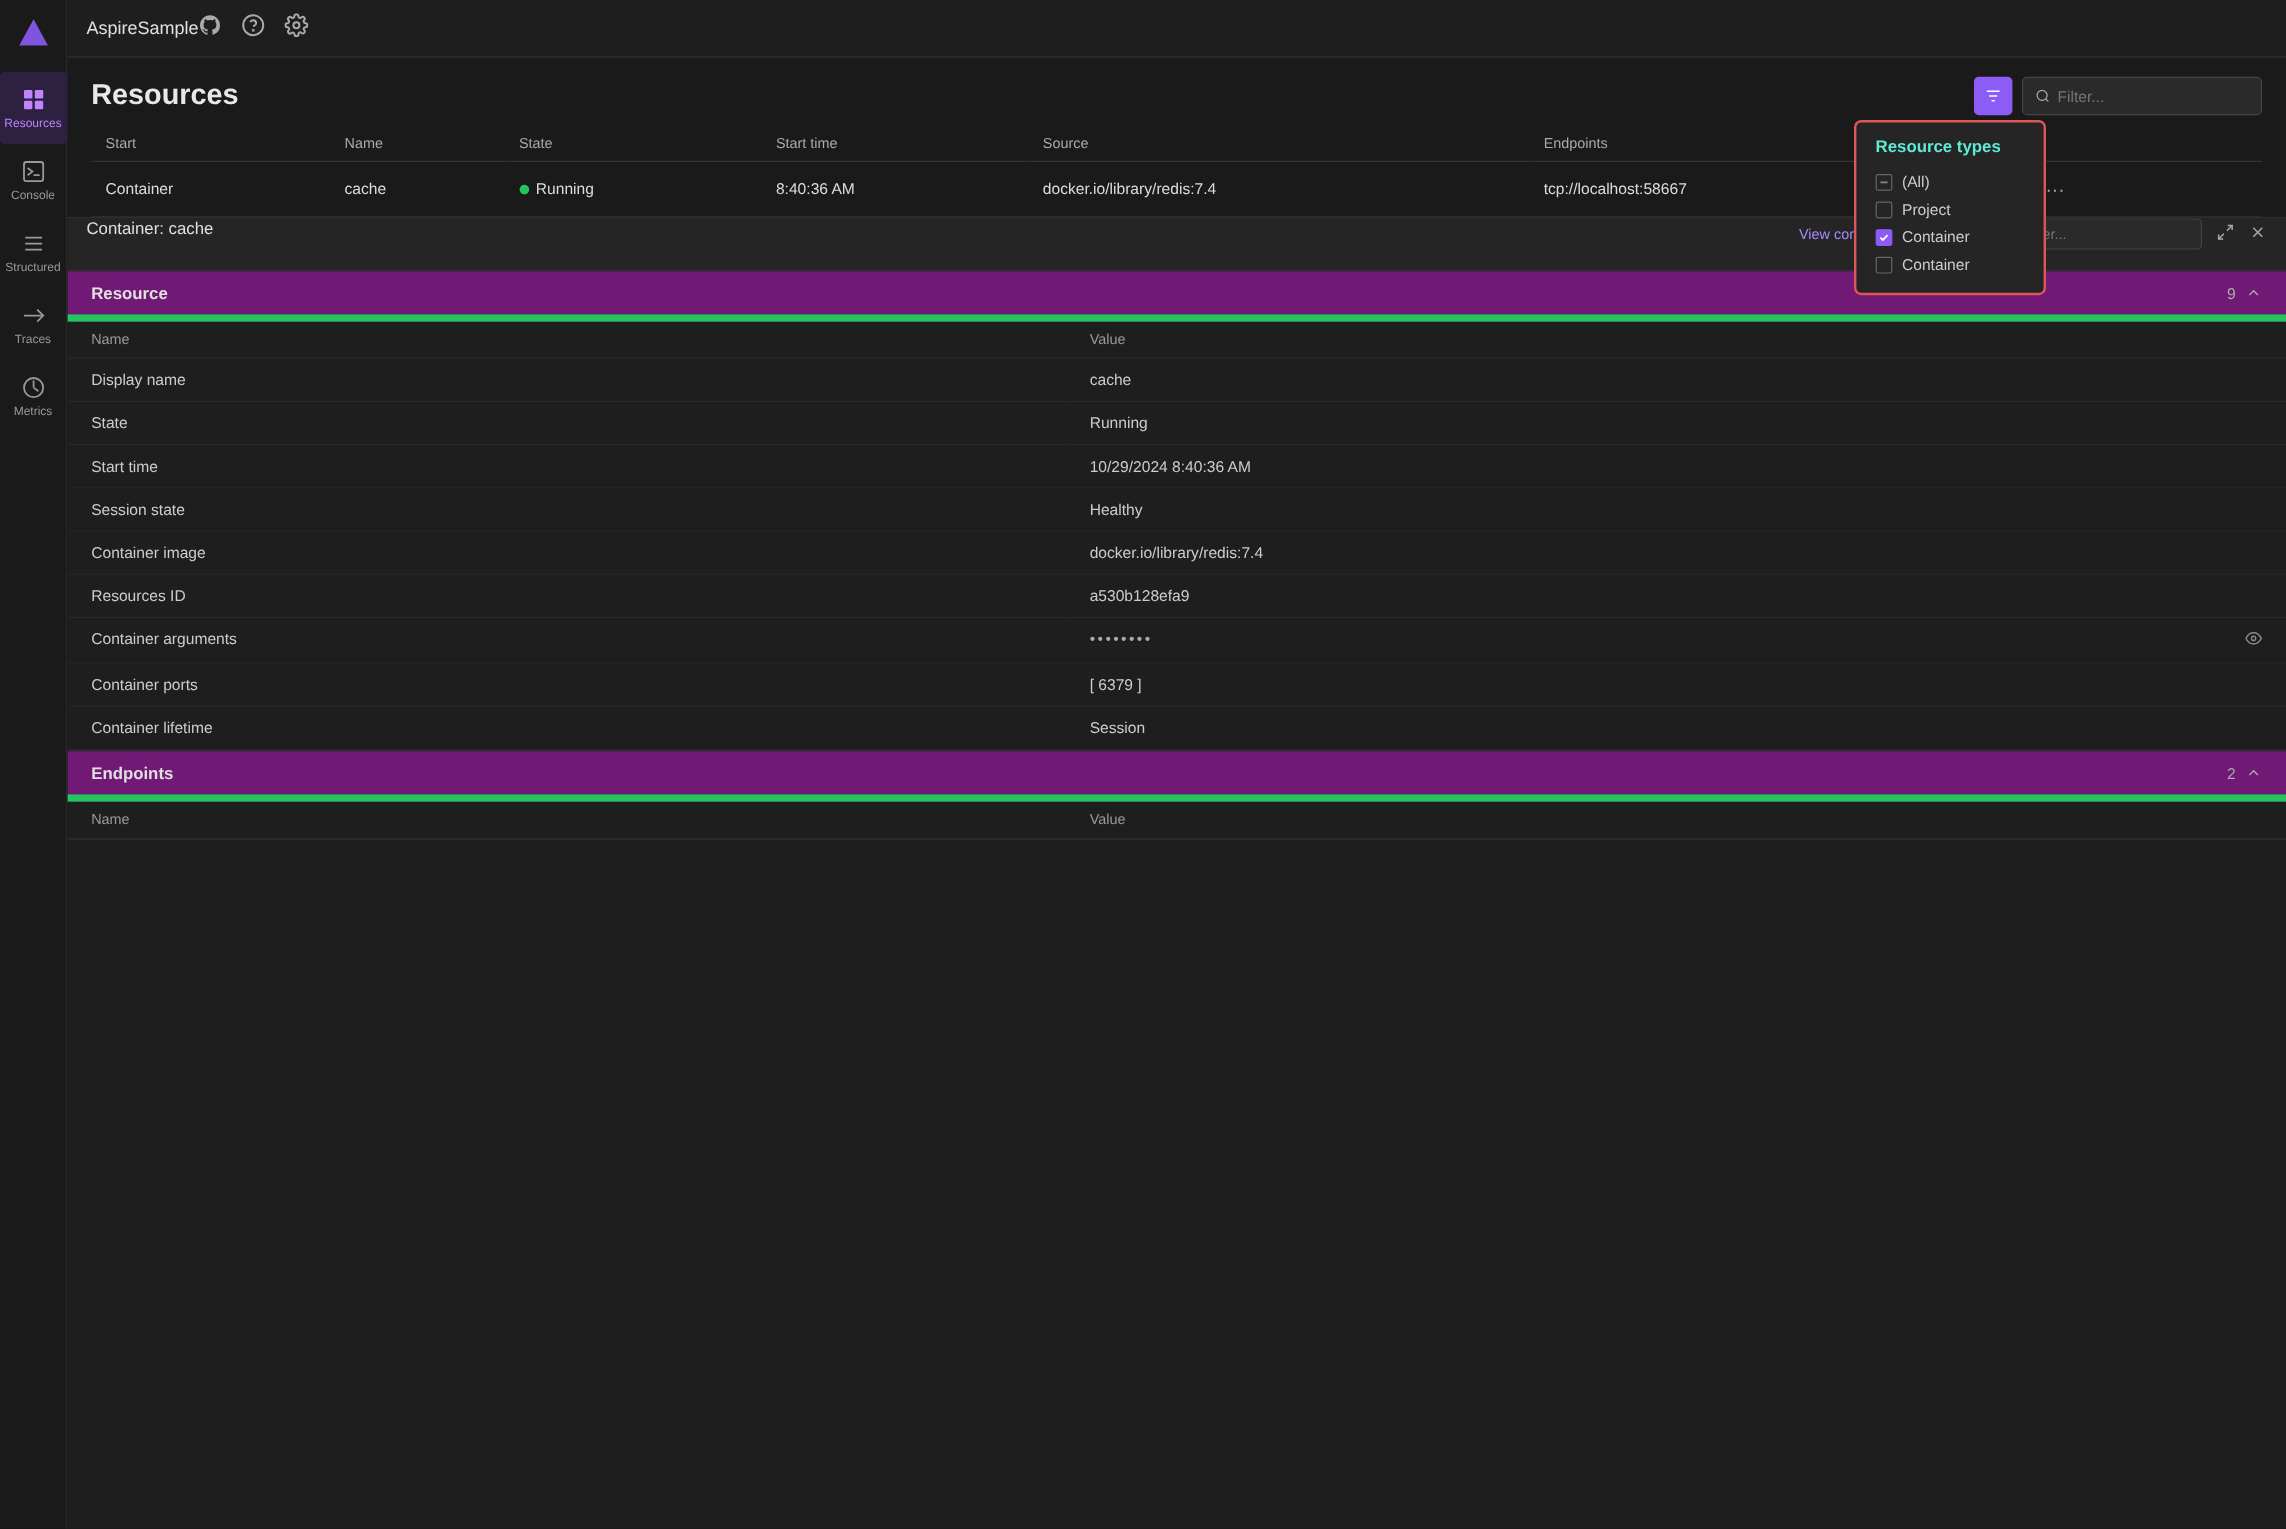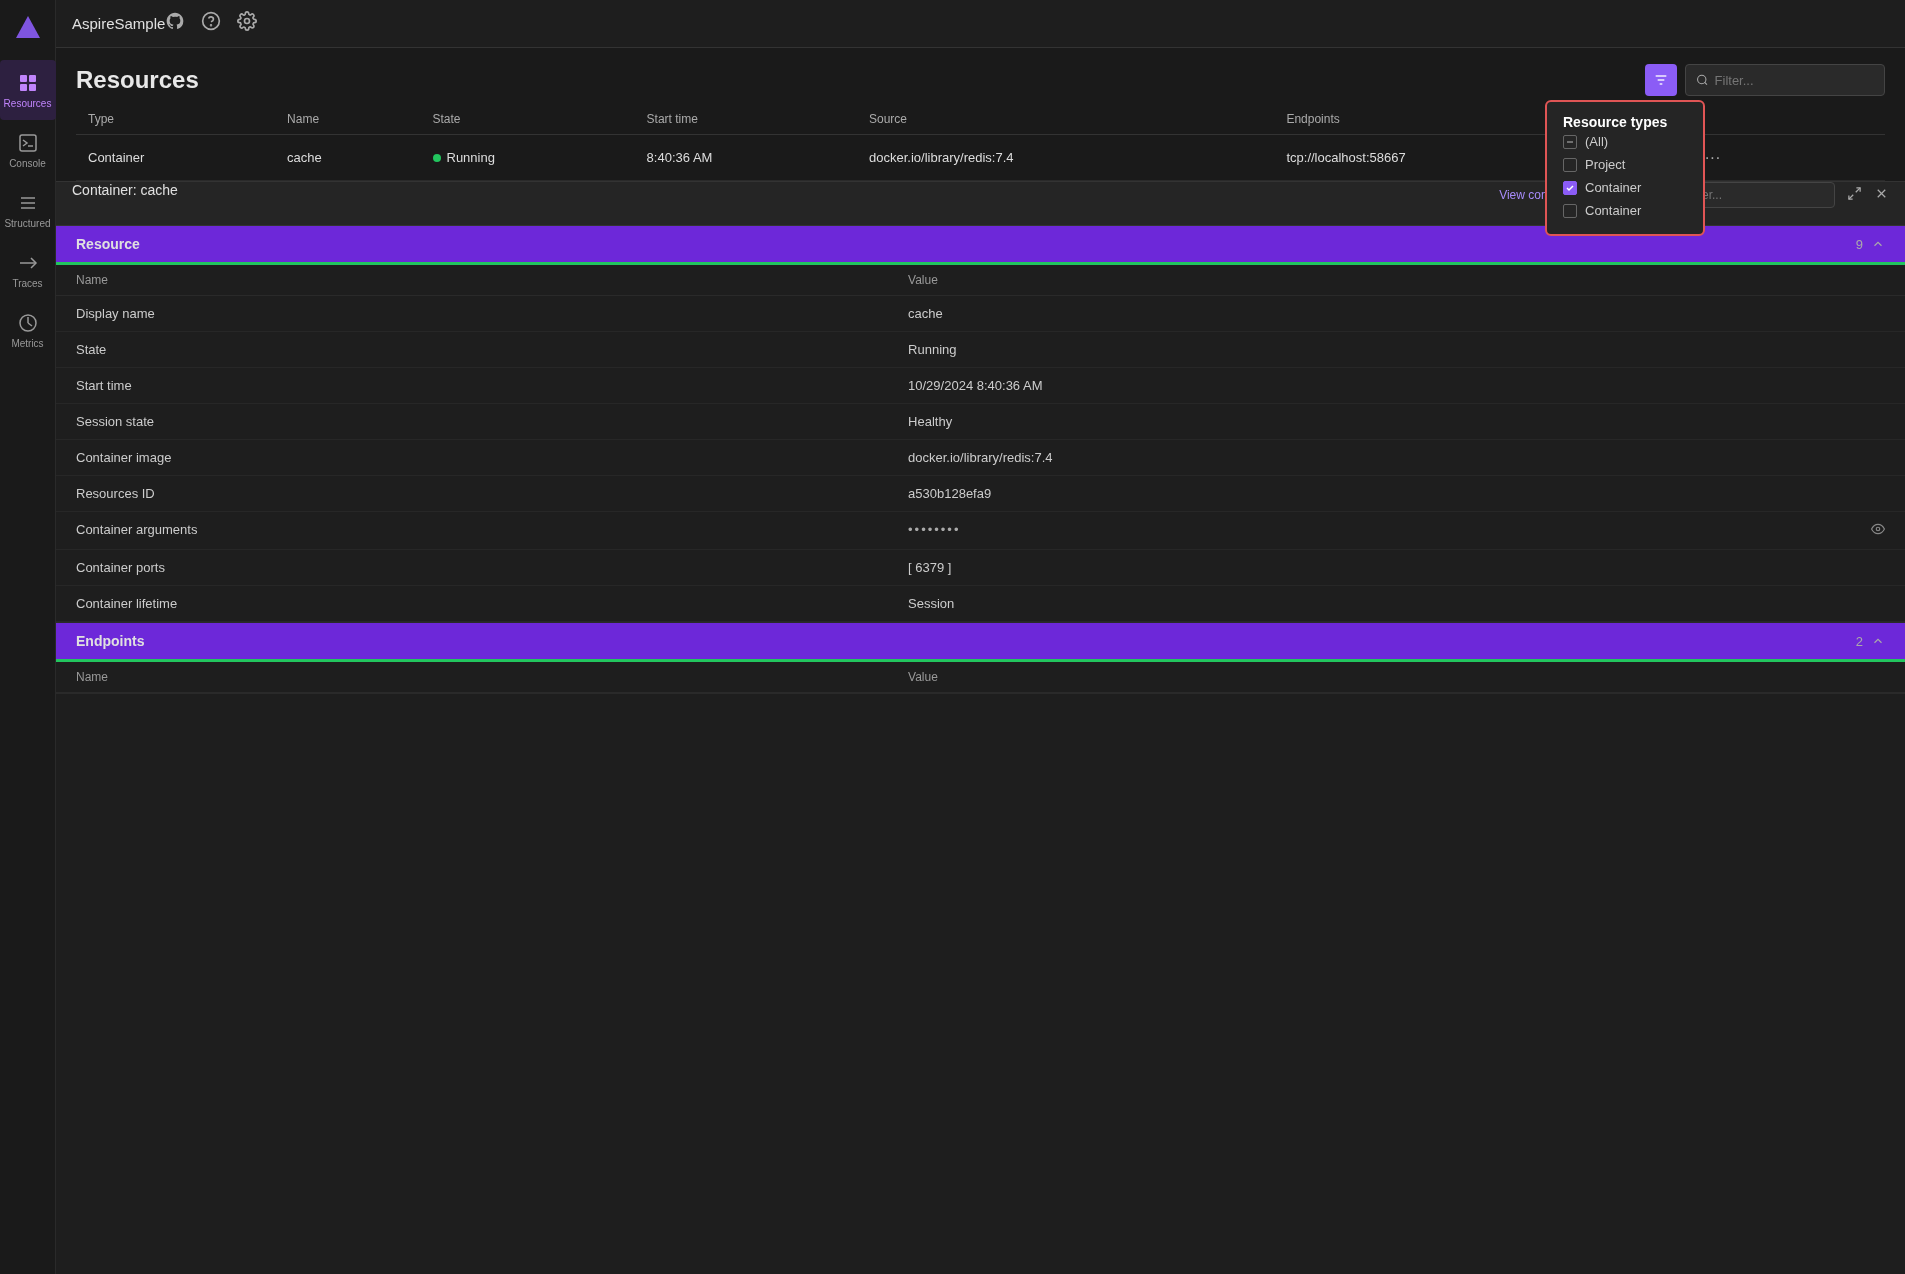--- a/index.html
+++ b/index.html
@@ -220,21 +220,22 @@
       background: #252525;
       border: 2px solid #e05555;
       border-radius: 6px;
       padding: 12px 16px;
       z-index: 100;
       min-width: 160px;
     }
     .resource-types-title {
       font-size: 14px;
       font-weight: 600;
-      color: #ffffff;
+      color: #5eead4;
+      margin-bottom: 10px;
     }
     .resource-type-item {
       display: flex;
       align-items: center;
       gap: 8px;
       padding: 4px 0;
       cursor: pointer;
       color: #ccc;
       font-size: 13px;
       text-align: center;
@@ -326,23 +327,23 @@
       padding: 0;
     }
     .detail-section {
       border-bottom: 1px solid #2a2a2a;
     }
     .detail-section-header {
       display: flex;
       align-items: center;
       justify-content: space-between;
       padding: 10px 20px;
-      background: #6d28d9;
-      cursor: pointer;
-      border-bottom: 3px solid #22c55e;
+      background: #701a75;
+      cursor: pointer;
+      border-bottom: 6px solid #22c55e;
     }
     .detail-section-title {
       font-size: 14px;
       font-weight: 600;
       color: #e0e0e0;
     }
     .detail-section-count {
       display: flex;
       align-items: center;
       gap: 8px;
@@ -499,21 +500,21 @@
             </svg>
           <input class="filter-input" placeholder="Filter..." type="text" style="">
         </div>
       </div>
     </div>
 
     <div class="table-wrap">
       <table class="resources-table">
         <thead>
           <tr>
-            <th>Type</th>
+            <th>Start</th>
             <th>Name</th>
             <th>State</th>
             <th>Start time</th>
             <th>Source</th>
             <th>Endpoints</th>
             <th>Actions</th>
           </tr>
         </thead>
         <tbody>
           <tr>

